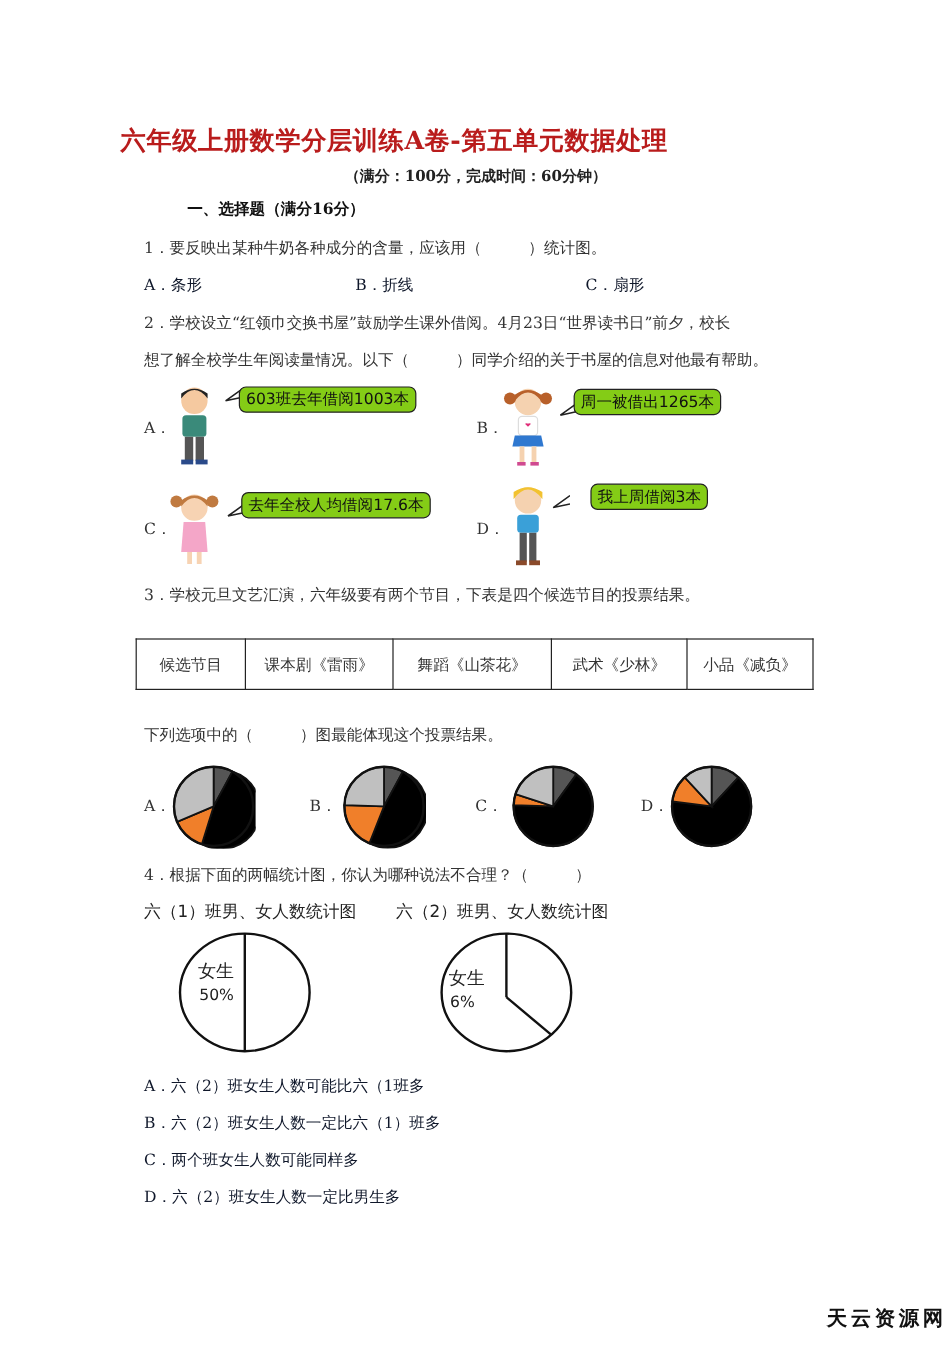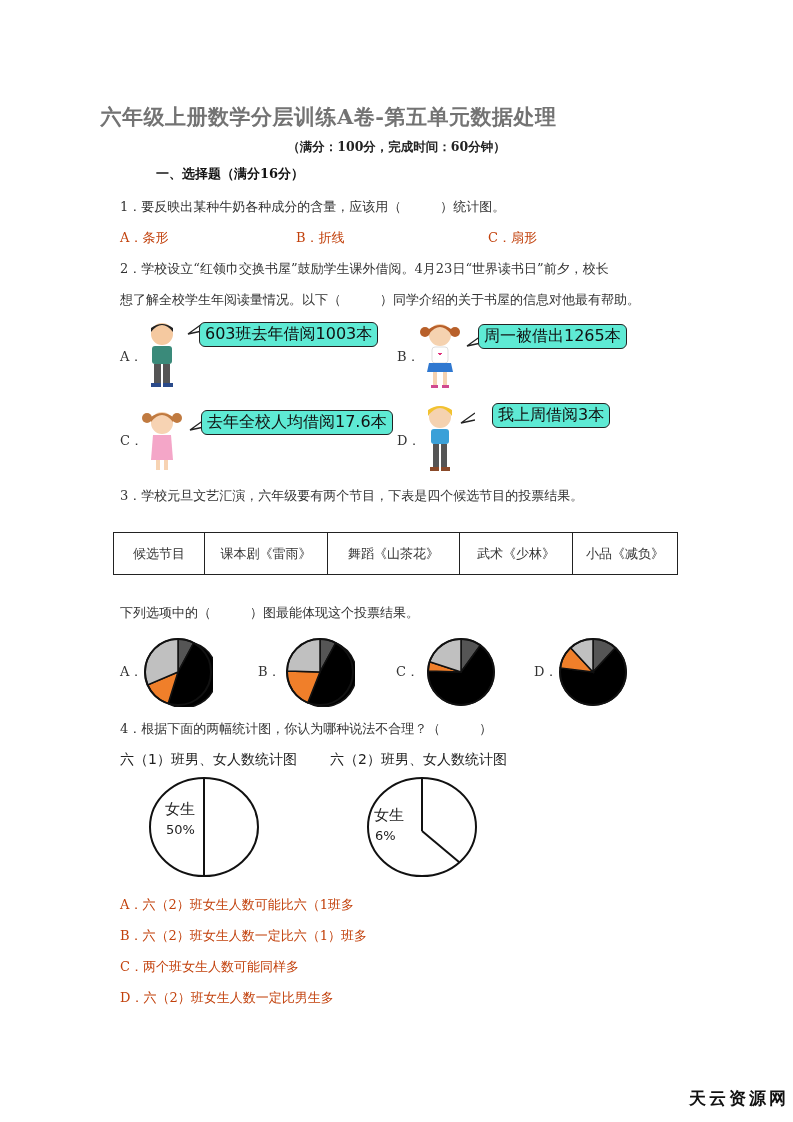--- a/index.html
+++ b/index.html
@@ -3,34 +3,34 @@
 <meta charset="utf-8">
 <style>
   html, body { margin: 0; padding: 0; }
   body {
     width: 793px; height: 1122px; background: #ffffff; position: relative; overflow: hidden;
     font-family: "DejaVu Serif", "Liberation Serif", serif; color: #222;
   }
   .abs { position: absolute; }
   .title {
     left: 0; width: 657px; top: 103px; text-align: center;
-    font-size: 21px; font-weight: bold; color: #737373; letter-spacing: 0.5px;
+    font-size: 21px; font-weight: bold; color: #b91c1c; letter-spacing: 0.5px;
     font-family: "DejaVu Serif", serif;
   }
   .subtitle {
     left: 0; width: 793px; top: 139px; text-align: center;
     font-size: 12.5px; font-weight: bold; color: #222;
   }
   .section { left: 120px; top: 165px; font-size: 13px; font-weight: bold; color: #111; margin-left: 36px; }
   .line { font-size: 13px; color: #333; white-space: nowrap; }
-  .opt { font-size: 13px; color: #c2410c; white-space: nowrap; }
+  .opt { font-size: 13px; color: #0f172a; white-space: nowrap; }
   .label-letter { font-size: 13px; color: #333; }
   .bubble {
-    border: 1.5px solid #222; border-radius: 6px; background: #5eead4;
-    font-family: "DejaVu Sans", sans-serif; font-size: 16px; color: #111;
+    border: 1.5px solid #222; border-radius: 6px; background: #84cc16;
+    font-family: "DejaVu Sans", sans-serif; font-size: 13px; color: #111;
     padding: 1px 5px; white-space: nowrap;
   }
   table.vote {
     position: absolute; left: 113px; top: 512px; border-collapse: collapse;
     font-size: 13px; color: #333; margin-top: 20px;
   }
   table.vote td {
     border: 1.5px solid #222; text-align: center; height: 41px; padding: 0;
   }
   .watermark {

